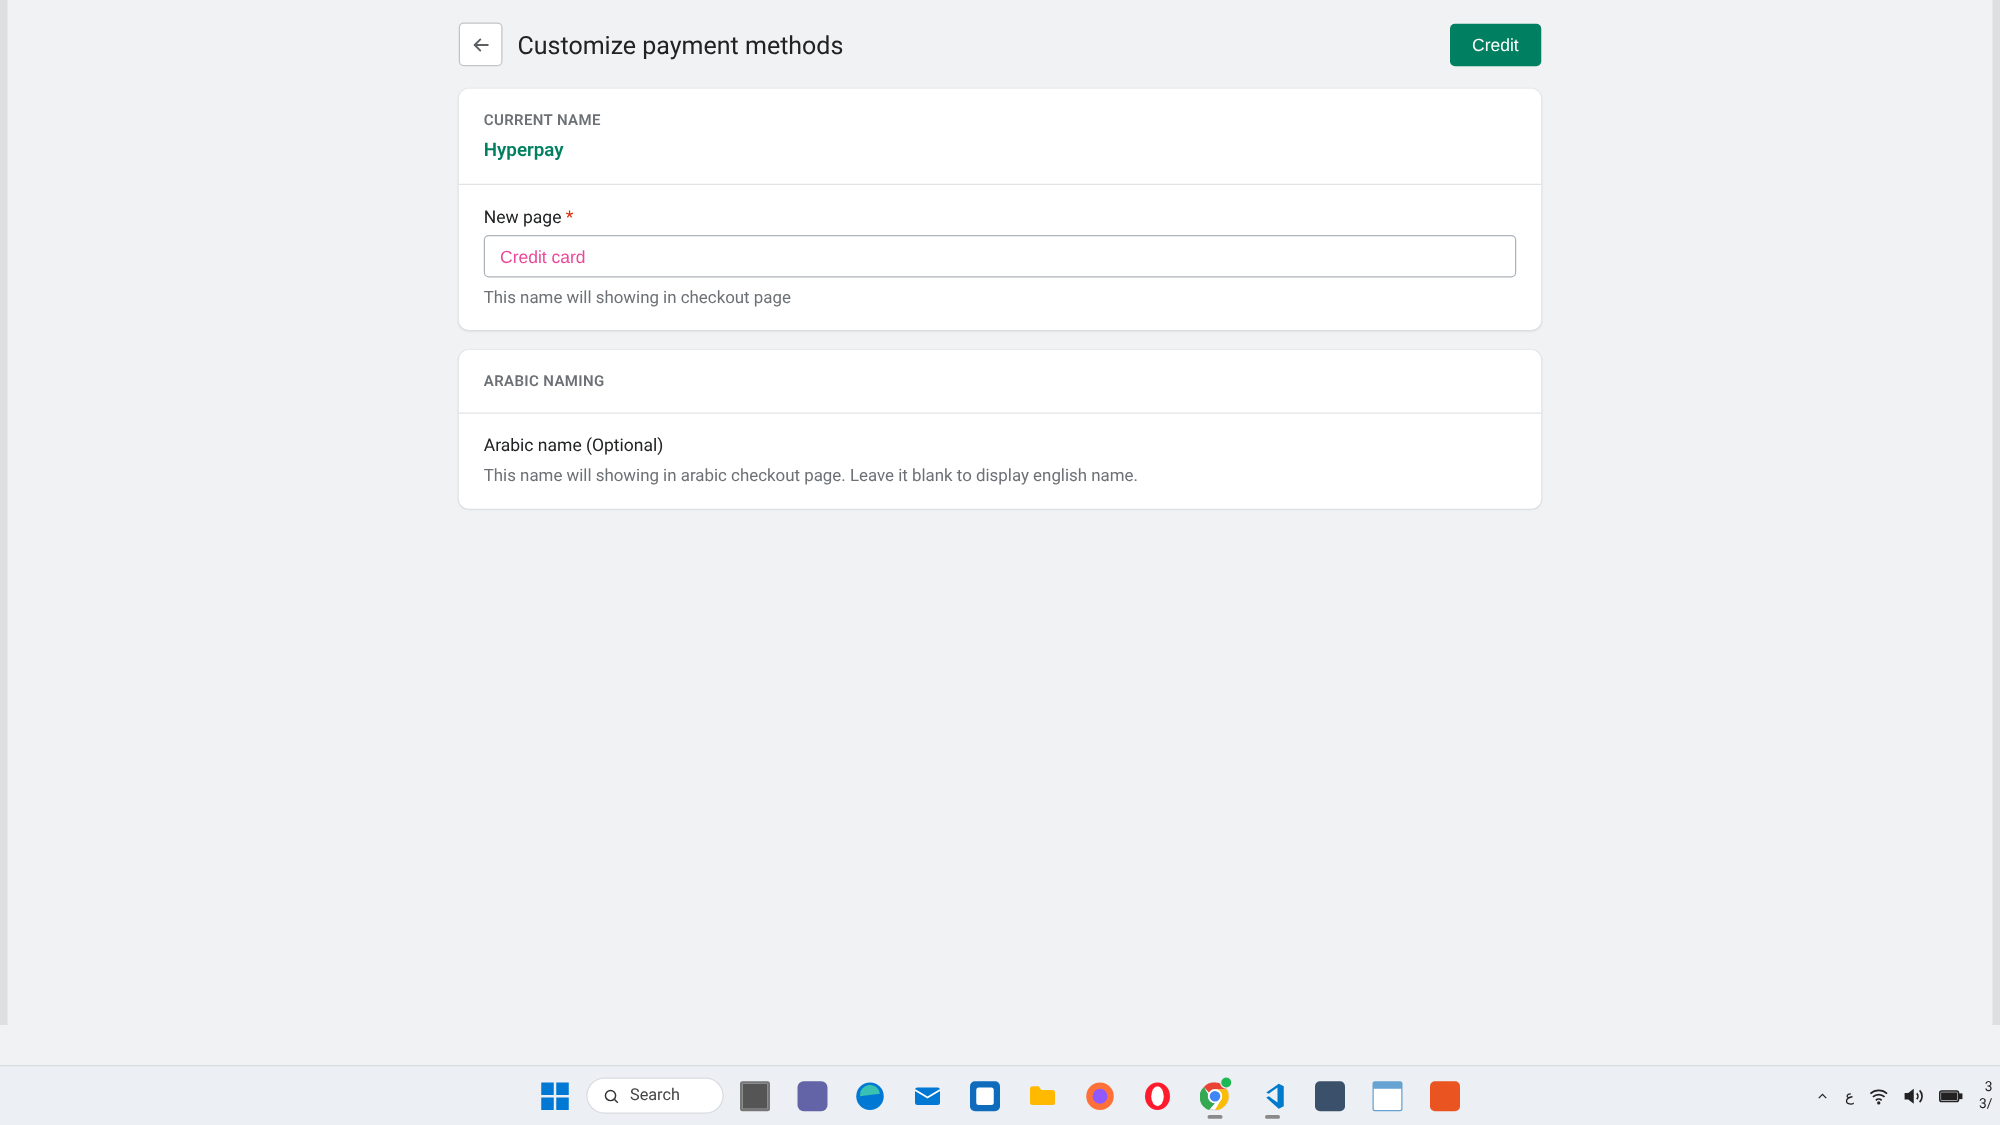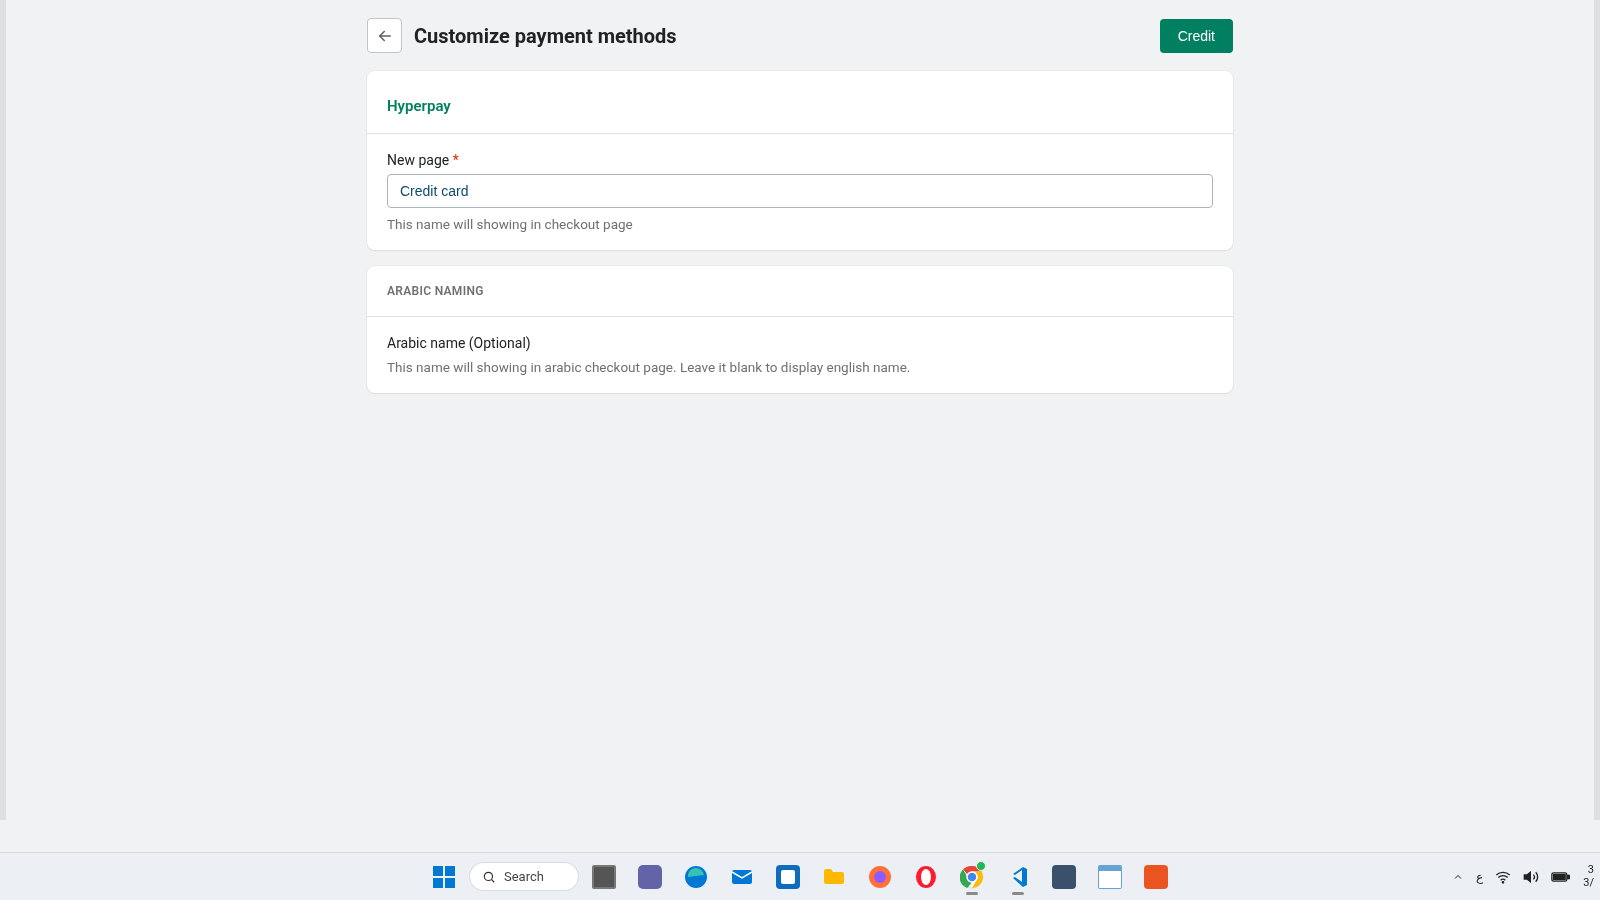--- a/index.html
+++ b/index.html
@@ -35,21 +35,21 @@
       border-radius: 4px;
       background: #fff;
       display: flex;
       align-items: center;
       justify-content: center;
       cursor: pointer;
       margin-right: 12px;
     }
     .page-title {
       font-size: 20px;
-      font-weight: 700;
+      font-weight: 400;
       color: #202223;
       flex: 1;
     }
     .update-btn {
       background: #008060;
       color: #fff;
       border: none;
       border-radius: 4px;
       padding: 9px 18px;
       font-size: 14px;
@@ -84,21 +84,21 @@
       display: block;
     }
     .req { color: #d82c0d; }
     .text-input {
       width: 100%;
       padding: 8px 12px;
       font-size: 14px;
       border: 1px solid #aeb4b9;
       border-radius: 4px;
       background: #fff;
-      color: #0c4a6e;
+      color: #ec4899;
       outline: none;
     }
     .help-text {
       font-size: 13.5px;
       color: #6d7175;
       margin-top: 8px;
     }
     .help-text .bold { font-weight: 400; color: #6d7175; }
 
     
@@ -178,20 +178,21 @@
             <line x1="19" y1="12" x2="5" y2="12"></line>
             <polyline points="11 18 5 12 11 6"></polyline>
           </svg>
       </button>
       <h1 class="page-title">Customize payment methods</h1>
       <button class="update-btn">Credit</button>
     </div>
 
     <div class="card">
       <div class="card-section">
+        <div class="section-label">CURRENT NAME</div>
         <div class="current-name-value">Hyperpay</div>
       </div>
       <div class="card-section">
         <label class="field-label">
           <span>New page</span>
           <span class="req">*</span>
         </label>
         <input class="text-input" type="text" value="Credit card" style="">
         <div class="help-text">This name will showing in checkout page</div>
       </div>

